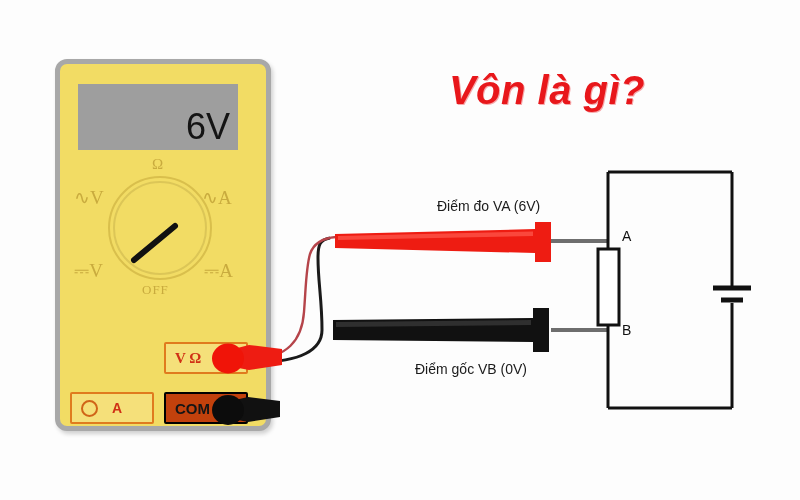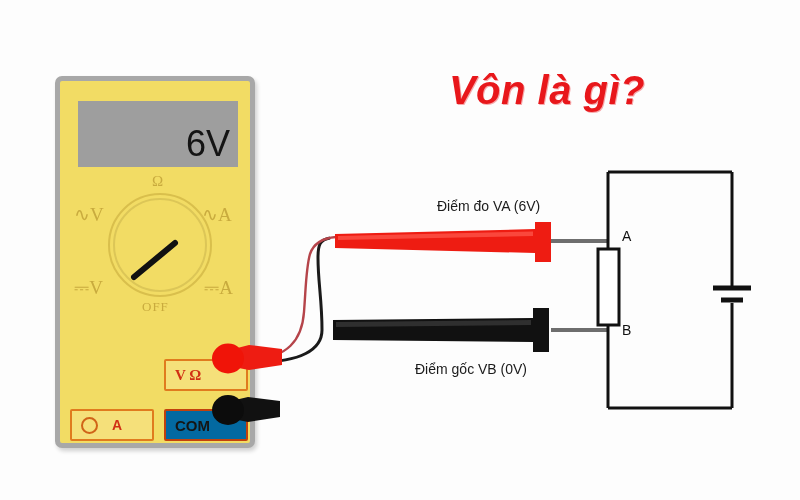--- a/index.html
+++ b/index.html
@@ -40,26 +40,26 @@
     color: #e8171b;
     letter-spacing: 0.5px;
     text-shadow: 1px 1px 0 #f6a9ab;
     white-space: nowrap;
   }
 
   
   .meter-body {
     position: absolute;
     left: 55px;
-    top: 76px;
-    width: 200px;
+    top: 59px;
+    width: 216px;
     height: 372px;
     background: #f2dc64;
     border: 5px solid #a8a8a8;
-    border-radius: 7px;
+    border-radius: 12px;
     box-sizing: border-box;
     box-shadow: 2px 3px 4px rgba(0,0,0,0.18);
   }
   .meter-display {
     position: absolute;
     left: 18px;
     top: 20px;
     width: 160px;
     height: 66px;
     background: #9e9e9e;
@@ -138,22 +138,22 @@
     font-size: 15px;
     font-weight: bold;
     color: #d03015;
     font-family: "Liberation Serif", serif;
   }
   .jack-com {
     left: 104px;
     top: 328px;
     width: 84px;
     height: 32px;
-    border: 2px solid #c2410c;
-    background: #0369a1;
+    border: 2px solid #000000;
+    background: #c2410c;
     text-align: center;
   }
   .jack-com .jack-text {
     margin-left: 9px;
     font-size: 15px;
     font-weight: bold;
     color: #151515;
   }
   .jack-amp {
     left: 10px;

